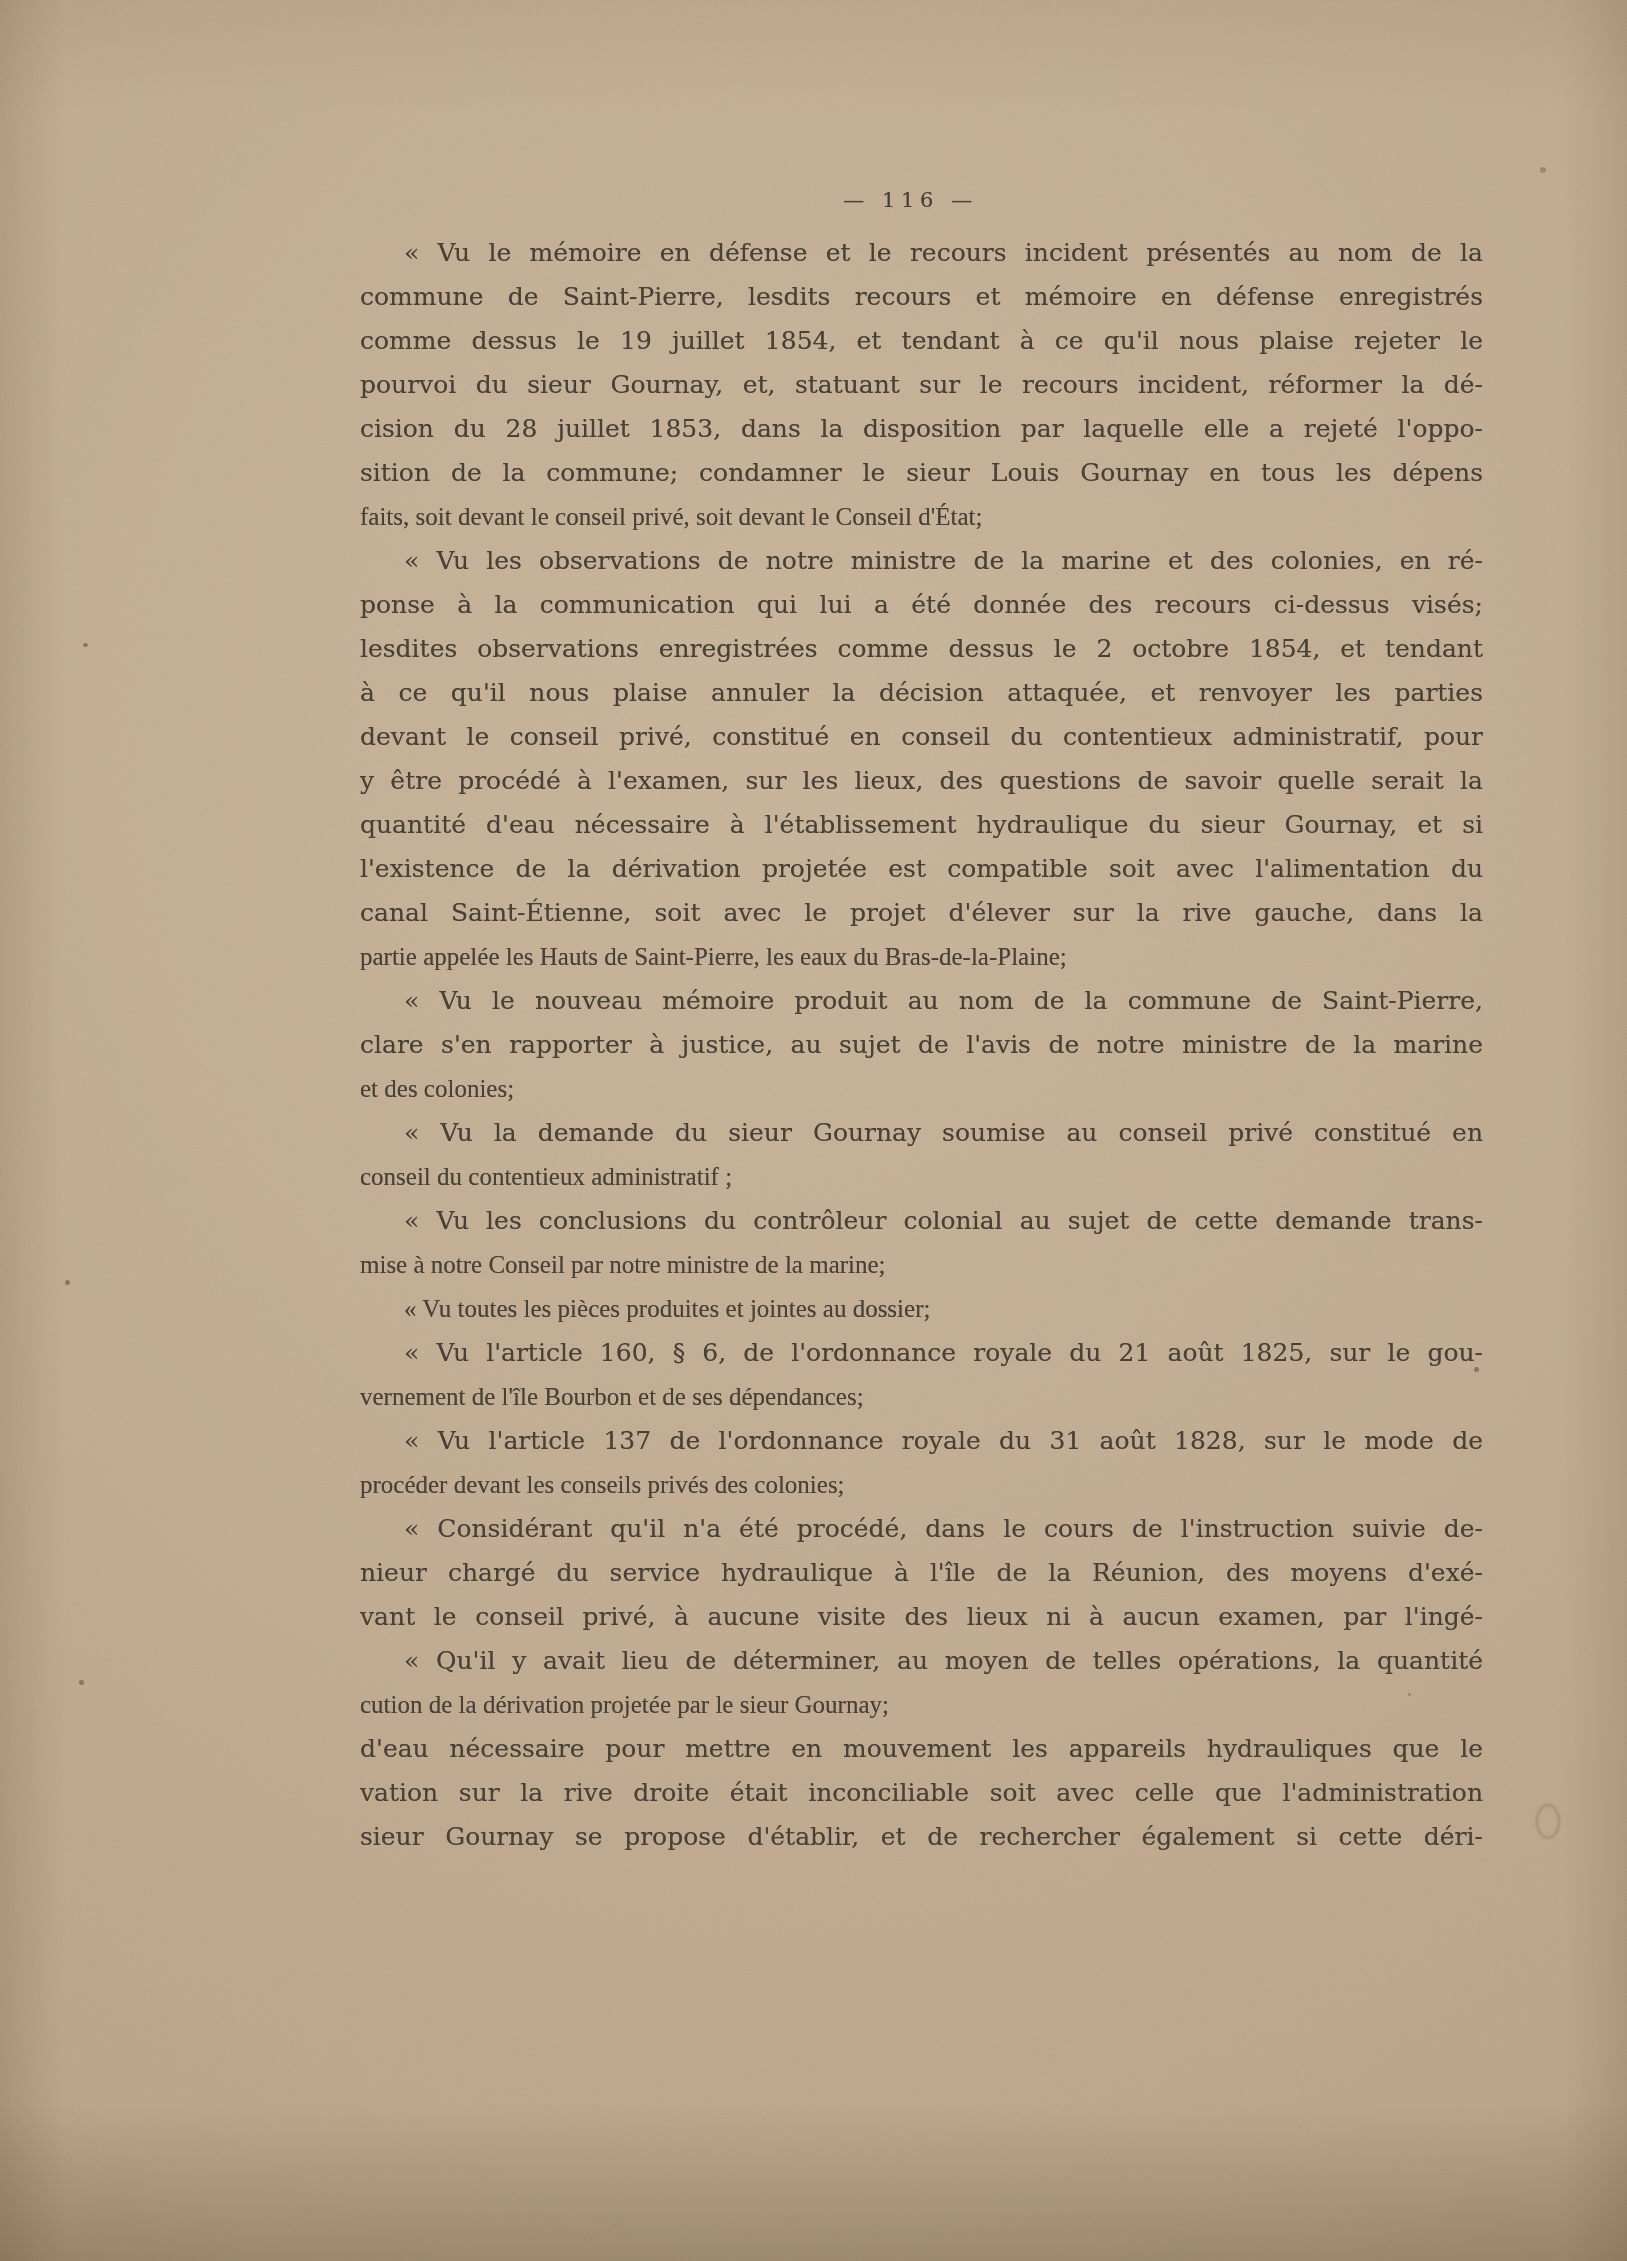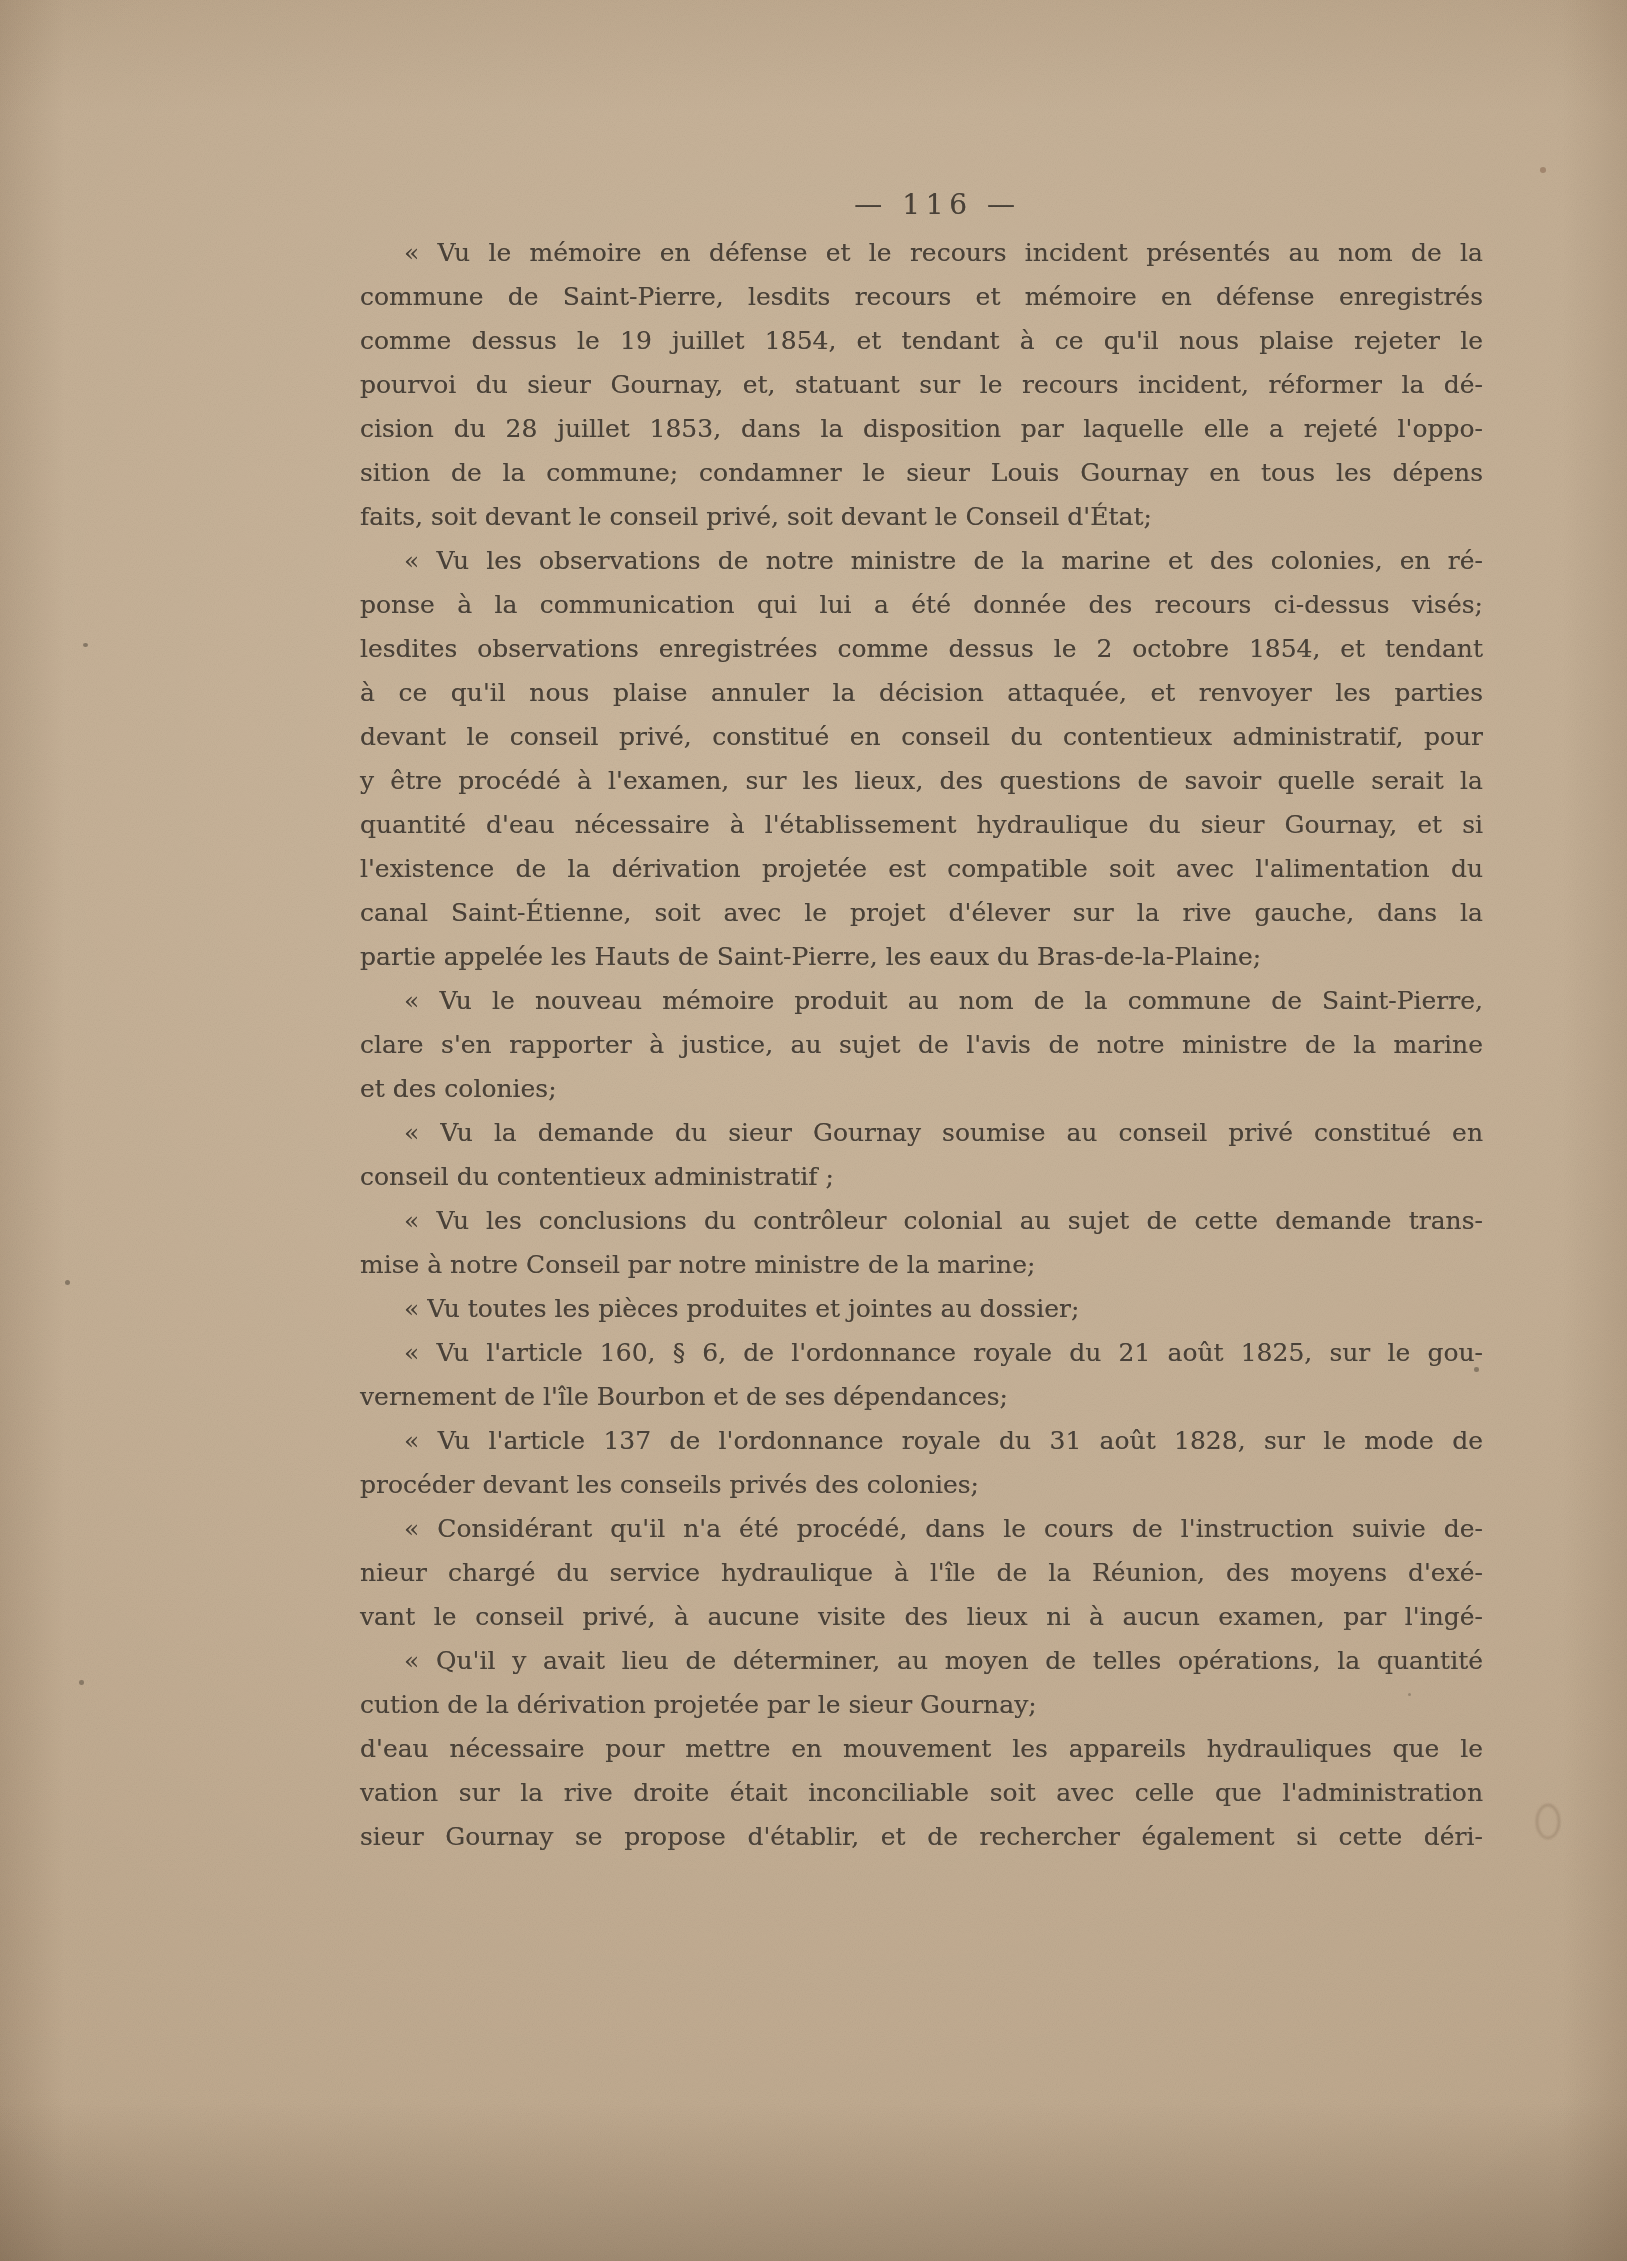--- a/index.html
+++ b/index.html
@@ -19,41 +19,41 @@
       radial-gradient(ellipse 150% 120% at 48% 32%, rgba(255,243,222,0.22) 0%, rgba(255,243,222,0.10) 38%, rgba(0,0,0,0) 62%),
       radial-gradient(ellipse 130% 105% at 50% 48%, rgba(0,0,0,0) 55%, rgba(74,54,34,0.16) 84%, rgba(62,44,28,0.30) 100%),
       linear-gradient(to bottom, rgba(120,92,62,0.12) 0%, rgba(0,0,0,0) 5%, rgba(0,0,0,0) 93%, rgba(70,50,30,0.26) 100%),
       linear-gradient(to right, rgba(92,66,44,0.18) 0%, rgba(0,0,0,0) 4%, rgba(0,0,0,0) 96%, rgba(92,66,44,0.15) 100%);
   }
   .grain{
     position:absolute;inset:0;width:1627px;height:2261px;
     mix-blend-mode:multiply;opacity:0.13;pointer-events:none;
   }
   .header{
-    position:absolute;left:376px;top:188px;width:1123px;
+    position:absolute;left:349px;top:188px;width:1123px;
     text-align:center;
-    font-size:28px;letter-spacing:5.6px;
+    font-size:21px;letter-spacing:5.6px;
     color:var(--ink);
     filter:blur(0.2px);
     text-shadow:0 0 0.6px rgba(66,56,44,0.55);
   }
   .textblock{
     position:absolute;left:360px;top:231px;width:1123px;
     color:var(--ink);
     font-size:25px;line-height:44px;
     filter:blur(0.2px);
     text-shadow:0 0 0.6px rgba(66,56,44,0.5);
   }
   .line{
     text-align:justify;
     text-align-last:justify;
     height:44px;white-space:normal;overflow:visible;
   }
   .line.first{text-indent:44px;}
-  .line.last{text-align-last:left;}
+  .line.last{text-align-last:left;font-family:Liberation Serif, serif;}
   .speck{position:absolute;border-radius:50%;filter:blur(0.7px);}
   .ghost-ring{
     position:absolute;border-radius:50%;
     border:2.2px solid rgba(128,107,85,0.45);
     filter:blur(0.8px);background:transparent;
   }
 </style>
 </head>
 <body>
 

